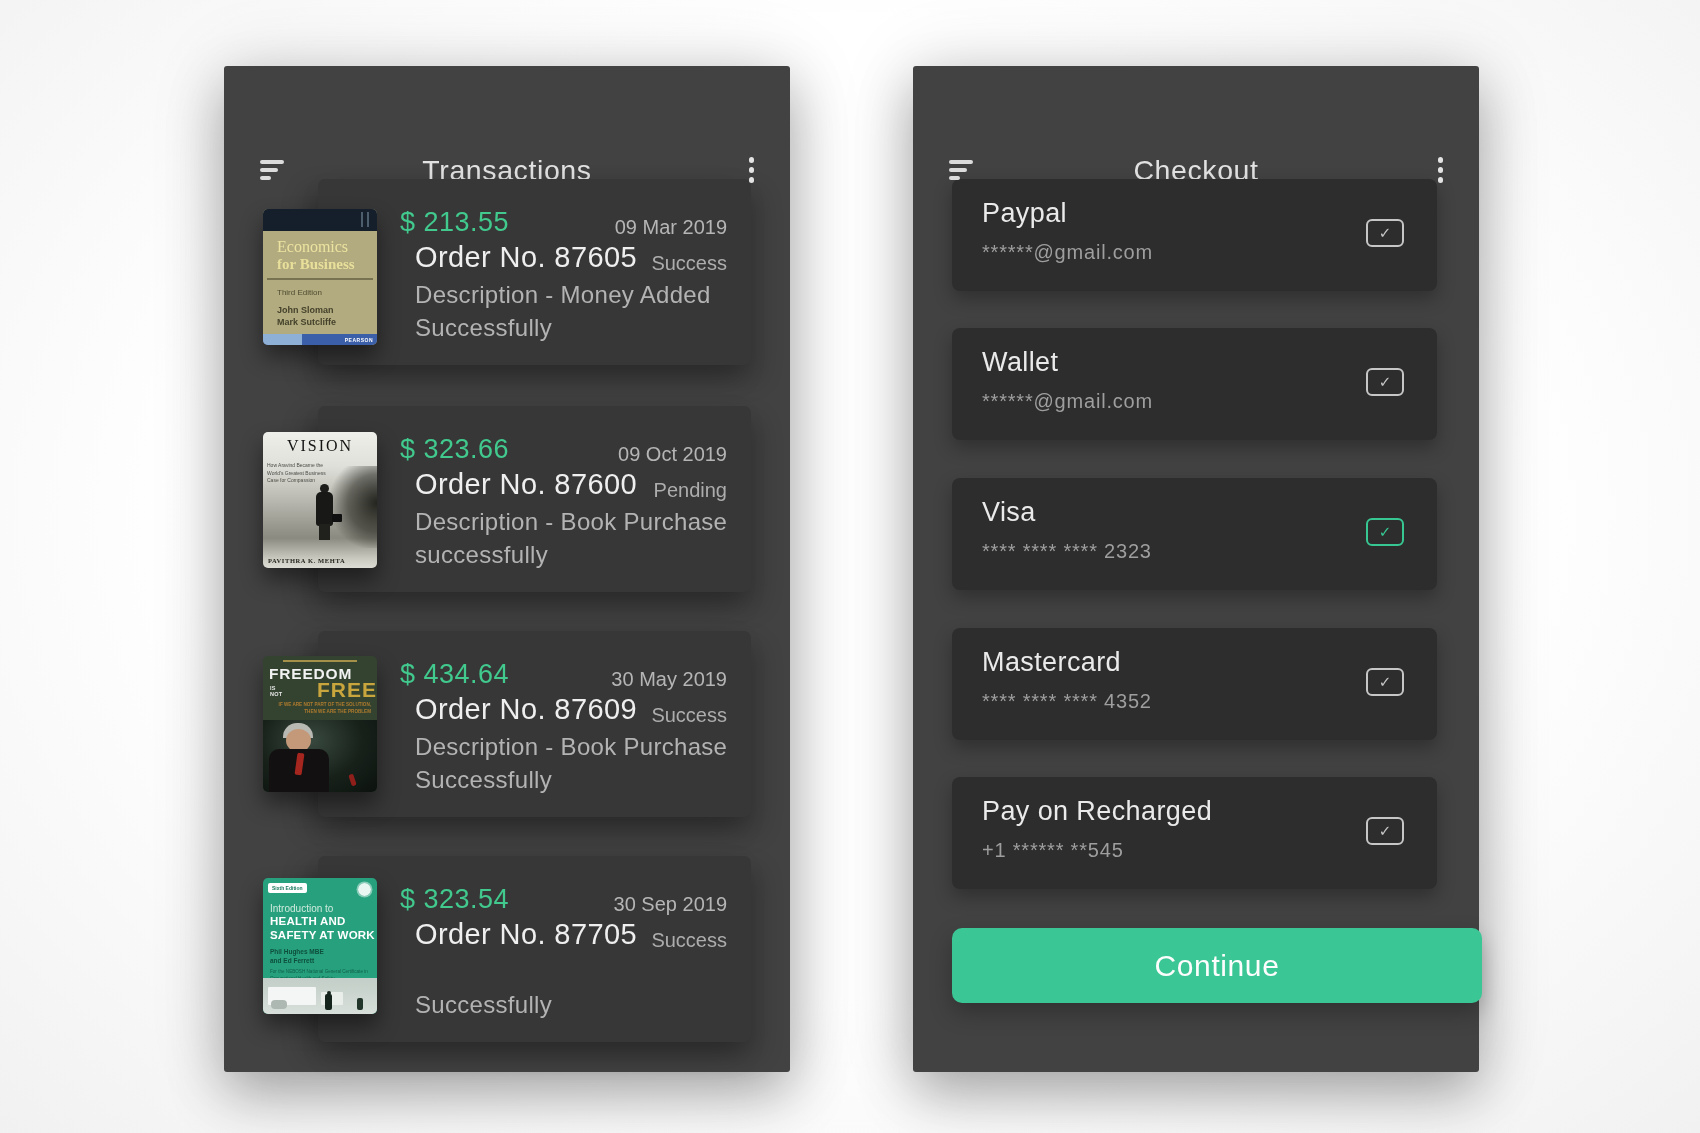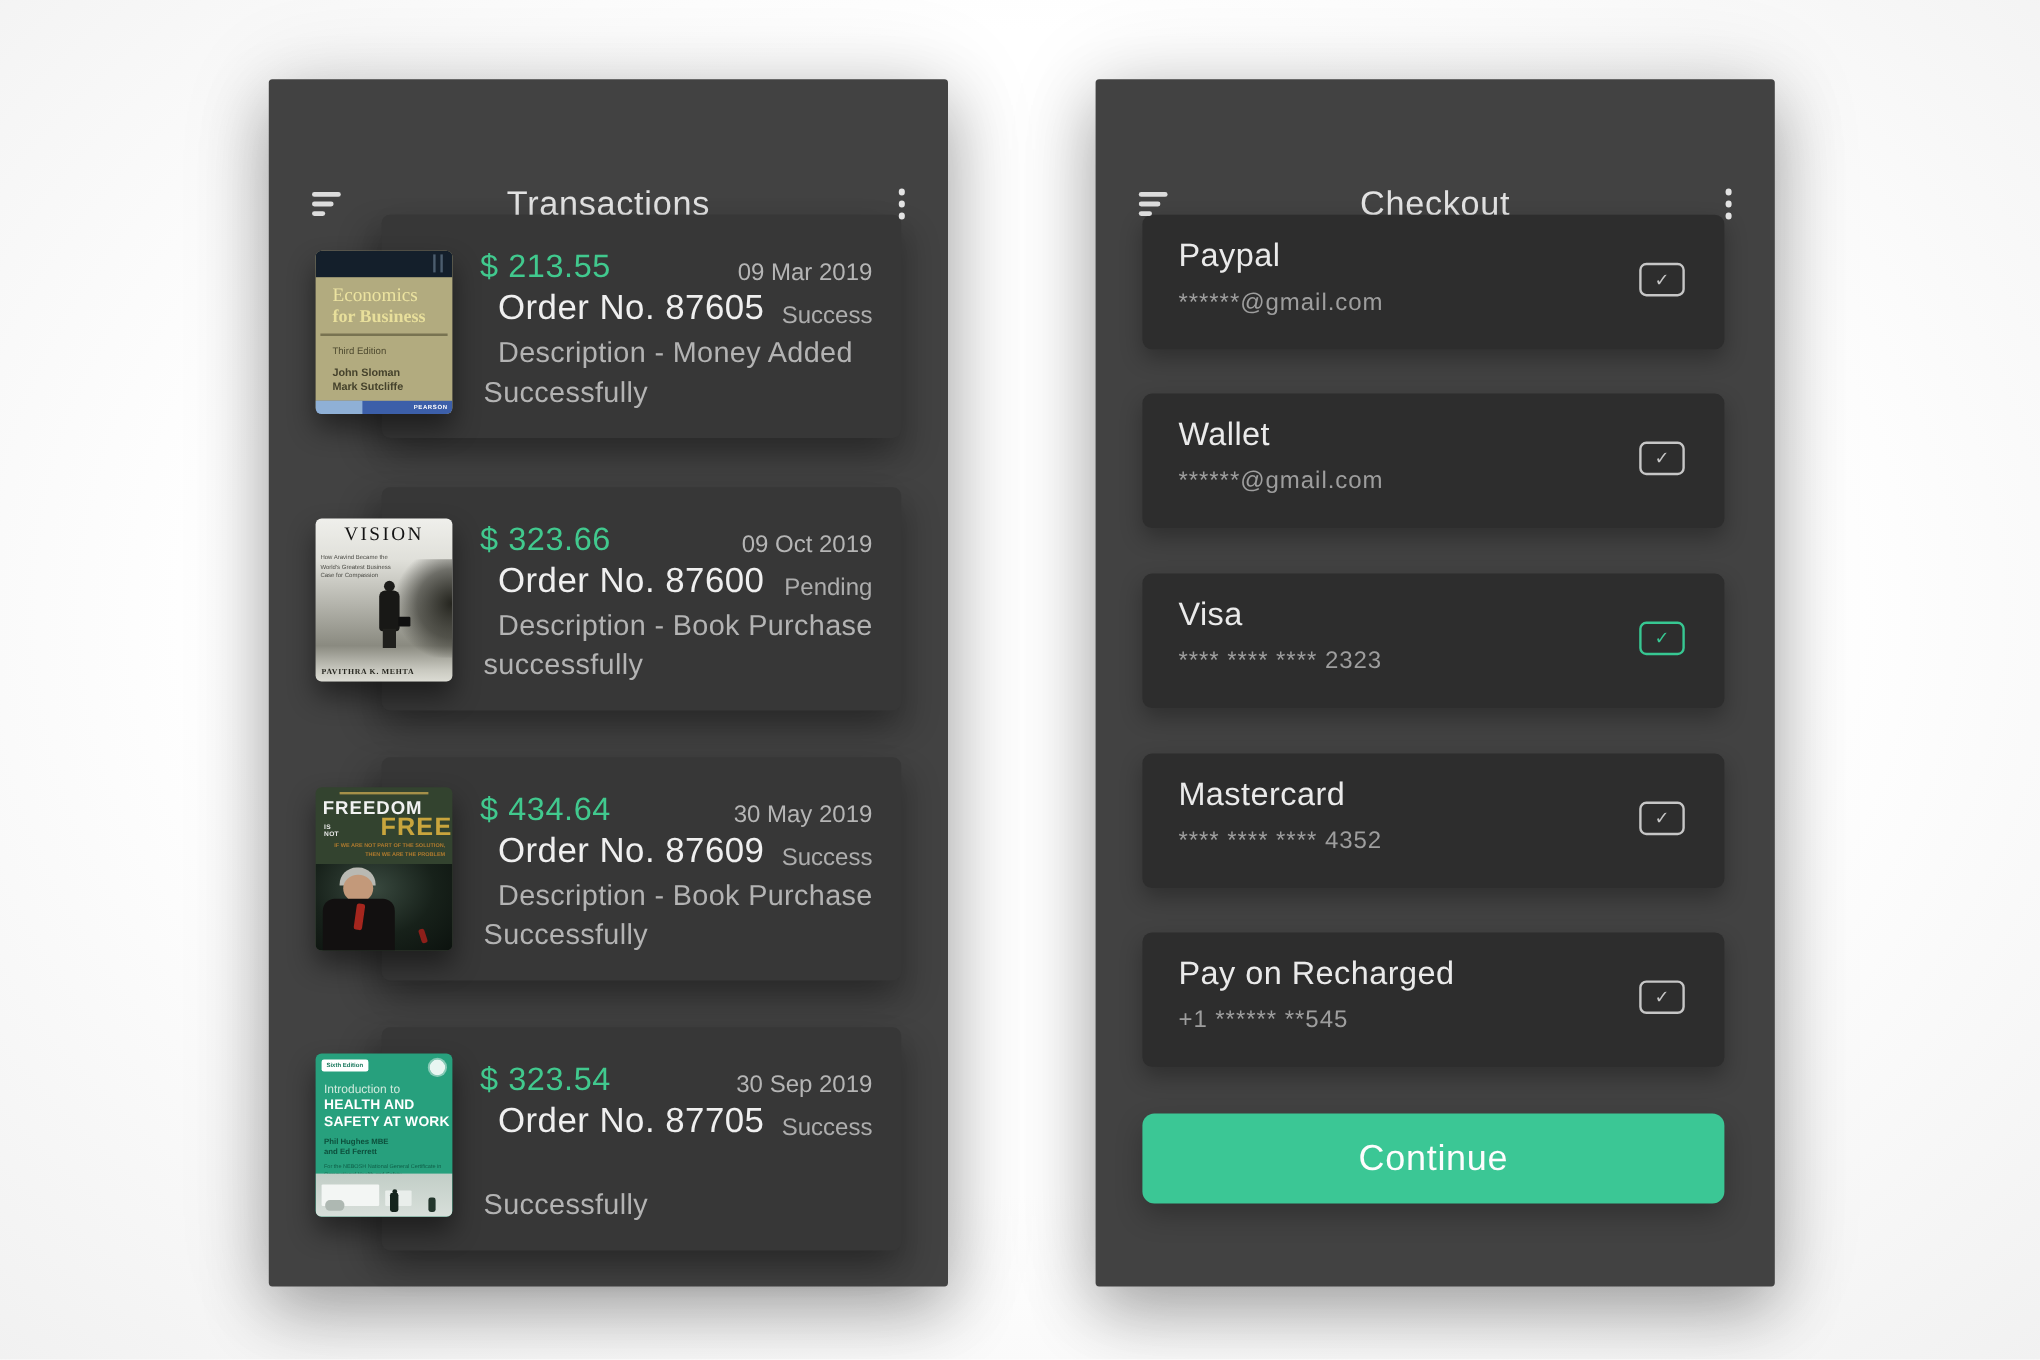--- a/index.html
+++ b/index.html
@@ -32,21 +32,21 @@
 
   
   .tcard { position:absolute; left:94px; width:433px; height:186px;
     background:#373737; border-radius:7px;
     box-shadow:-12px 12px 26px rgba(0,0,0,0.22), 8px 14px 26px rgba(0,0,0,0.20); }
   .tcard .t-amount { position:absolute; left:82px; top:28px; font-size:27px; color:#41c98e; letter-spacing:0.5px; }
   .tcard .t-date   { position:absolute; right:24px; top:37px; font-size:20px; color:#b5b5b5; }
   .tcard .t-order  { position:absolute; left:97px; top:62px; font-size:29px; color:#efefef; letter-spacing:0.4px; }
   .tcard .t-status { position:absolute; right:24px; top:73px; font-size:20px; color:#adadad; }
   .tcard .t-desc1  { position:absolute; left:97px; top:102px; font-size:24px; color:#b3b3b3; letter-spacing:0.3px; }
-  .tcard .t-desc2  { position:absolute; left:85px; top:135px; font-size:24px; color:#b3b3b3; letter-spacing:0.3px; }
+  .tcard .t-desc2  { position:absolute; left:97px; top:135px; font-size:24px; color:#b3b3b3; letter-spacing:0.3px; }
 
   
   .book { position:absolute; left:39px; width:114px; height:136px; border-radius:5px;
     overflow:hidden; z-index:3; box-shadow:0 12px 22px rgba(0,0,0,0.45); }
 
   
   .book-econ { background:#b2ab7f; }
   .be-top { height:22px; background:#141f2b; position:relative; }
   .be-top i { position:absolute; top:3px; width:2px; height:15px; background:#4c5d6e; }
   .be-top i.l1 { right:14px; } .be-top i.l2 { right:8px; }
@@ -71,21 +71,21 @@
   .bv-man .body { position:absolute; left:5px; top:8px; width:17px; height:34px; border-radius:5px 5px 3px 3px; background:#181816; }
   .bv-man .legs { position:absolute; left:8px; top:40px; width:11px; height:16px; background:#20201d; }
   .bv-man .case { position:absolute; left:21px; top:30px; width:10px; height:8px; border-radius:1px; background:#101010; }
   .bv-author { position:absolute; bottom:4px; left:5px; font-family:"Liberation Serif","DejaVu Serif",serif;
     font-size:6.5px; letter-spacing:0.6px; color:#26261f; font-weight:bold; }
 
   
   .book-freedom { background:#33432f; }
   .bf-topline { margin:4px auto 3px auto; width:74px; height:2px; background:#c2a450; opacity:0.8; }
   .bf-t1 { font-size:15.5px; font-weight:900; color:#f2f2f2; letter-spacing:0.8px; padding-left:6px; }
-  .bf-row { display:flex; align-items:flex-end; padding-left:7px; margin-top:-2px;gap:28px; }
+  .bf-row { display:flex; align-items:flex-start; padding-left:7px; margin-top:-2px;gap:28px; }
   .bf-t2 { font-size:5.5px; font-weight:bold; color:#e8e8e8; margin-top:4px; letter-spacing:0.3px; }
   .bf-t3 { font-size:21px; font-weight:900; color:#c9a53d; line-height:0.85; margin-left:3px; letter-spacing:1px; }
   .bf-tag { margin-top:3px; padding-right:6px; text-align:right; font-size:4.6px; font-weight:bold; color:#b07b2e; line-height:1.5; }
   .bf-photo { position:absolute; bottom:0; left:0; right:0; height:72px;
     background:radial-gradient(ellipse at 42% 28%, #39493f 0%, #17211a 55%, #0c120e 100%); }
   .bf-photo .hair { position:absolute; left:20px; top:3px; width:30px; height:15px; border-radius:14px 14px 0 0; background:#b9b9b3; }
   .bf-photo .face { position:absolute; left:23px; top:9px; width:25px; height:23px; border-radius:50%; background:#c3997a; }
   .bf-photo .suit { position:absolute; left:6px; top:29px; width:60px; height:43px; border-radius:10px 10px 0 0; background:#121010; }
   .bf-photo .tie  { position:absolute; left:33px; top:33px; width:7px; height:22px; background:#a5261e; transform:rotate(8deg); border-radius:2px; }
   .bf-photo .mic  { position:absolute; right:22px; bottom:6px; width:5px; height:12px; background:#8e1f1a; border-radius:2px; transform:rotate(-18deg); }
@@ -112,21 +112,21 @@
   
   .pmcard { position:absolute; left:39px; width:485px; height:112px;
     background:#2d2d2d; border-radius:8px; box-shadow:0 8px 18px rgba(0,0,0,0.28); cursor:pointer; }
   .pm-name   { position:absolute; left:30px; top:19px; font-size:27px; color:#eaeaea; letter-spacing:0.4px; }
   .pm-detail { position:absolute; left:30px; top:62px; font-size:20px; color:#9e9e9e; letter-spacing:0.8px; }
   .checkbox { position:absolute; right:33px; top:40px; width:38px; height:28px;
     border:2px solid #c6c6c6; border-radius:6px; display:flex; align-items:center; justify-content:center;
     color:#c6c6c6; font-size:15px; cursor:pointer; }
   .checkbox.selected { border-color:#37c792; color:#37c792; }
 
-  .continue-btn { position:absolute; left:39px; top:862px; width:485px; height:75px;
+  .continue-btn { position:absolute; left:39px; top:862px; width:530px; height:75px;
     background:#3bc795; border-radius:10px; border:none; cursor:pointer;
     display:flex; align-items:center; justify-content:center;
     font-family:inherit; font-size:30px; color:#fdfdfd; letter-spacing:0.6px;
     box-shadow:0 10px 22px rgba(0,0,0,0.25); }
 </style>
 </head>
 <body>
 
 <div class="phone" id="phone-left">
 

